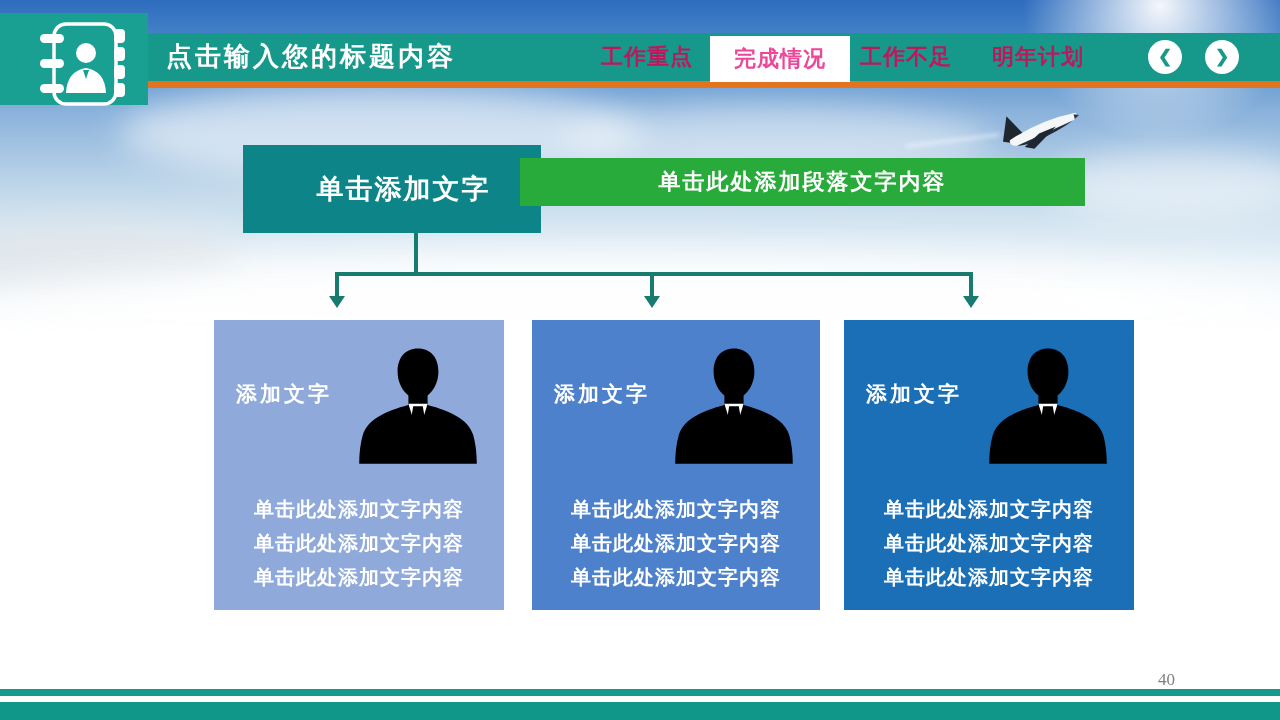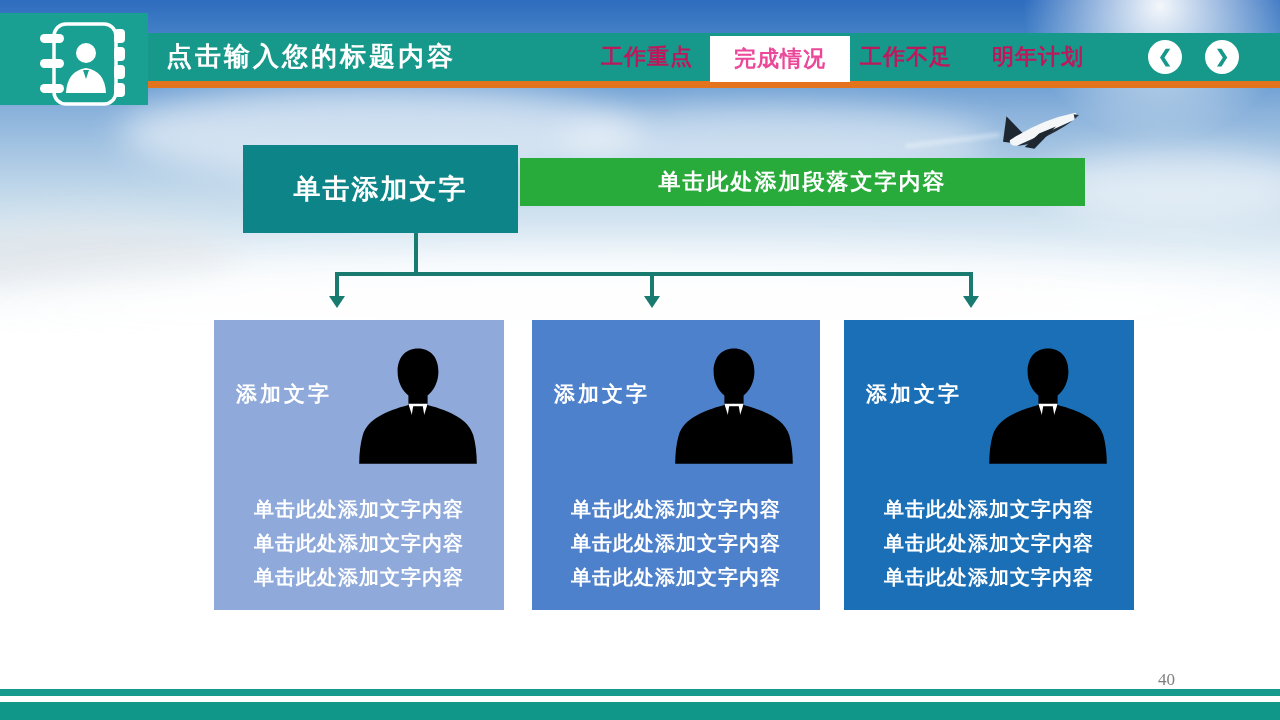--- a/index.html
+++ b/index.html
@@ -37,21 +37,21 @@
   .tab.active{left:710px;top:36px;width:140px;height:46px;line-height:46px;background:#fff;color:#ec4899;}
 
   .nav-circle{position:absolute;top:40px;width:34px;height:34px;border-radius:50%;background:#fff;
               color:#16988a;font-size:17px;font-weight:bold;text-align:center;line-height:34px;cursor:pointer;}
   .nav-circle.prev{left:1148px;}
   .nav-circle.next{left:1205px;}
 
   
   .root-box{position:absolute;left:243px;top:145px;width:275px;height:88px;background:#0d8487;
             color:#fff;font-size:27px;font-weight:bold;letter-spacing:2px;
-            display:flex;align-items:center;justify-content:center;}
+            display:flex;align-items:center;justify-content:center;padding-left:23px;}
   .root-caption{position:absolute;left:520px;top:158px;width:565px;height:48px;background:#28ab3a;
             color:#fff;font-size:22px;font-weight:bold;letter-spacing:2px;
             display:flex;align-items:center;justify-content:center;}
 
   .conn{position:absolute;background:#197a6f;}
   .conn.stub{left:414px;top:233px;width:4px;height:41px;}
   .conn.hline{left:335px;top:272px;width:638px;height:4px;}
   .conn.v1{left:335px;top:274px;width:4px;height:24px;}
   .conn.v2{left:650px;top:274px;width:4px;height:24px;}
   .conn.v3{left:969px;top:274px;width:4px;height:24px;}

